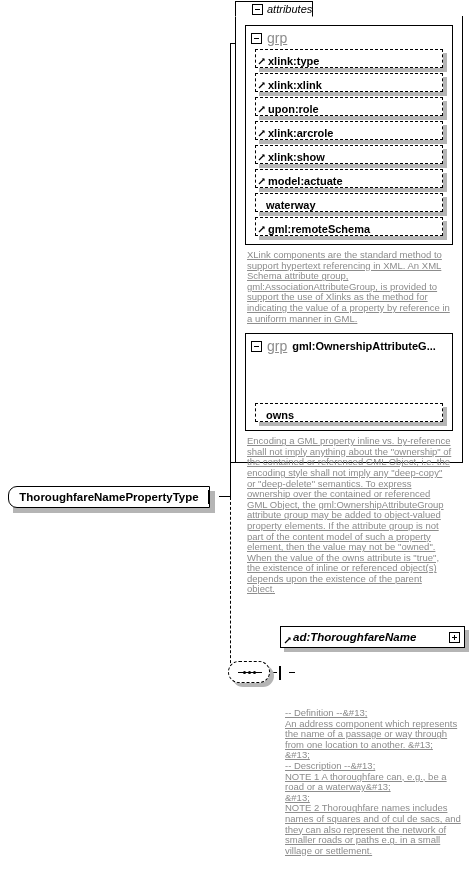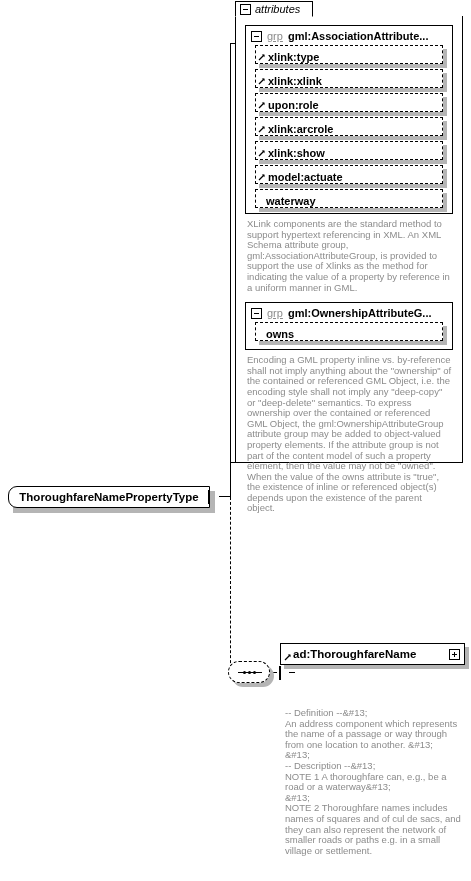--- a/index.html
+++ b/index.html
@@ -65,21 +65,21 @@
     top: 1px;
     width: 78px;
     height: 16px;
     border: 1px solid #000;
     border-bottom: 1px solid #fff;
     background: #fff;
     box-sizing: border-box;
     display: flex;
     align-items: center;
     gap: 4px;
-    padding-left: 4px;
+    padding-left: 16px;
     z-index: 3;
   }
   #attr-tab .tab-label {
     font-style: italic;
     font-size: 11px;
   }
 
   
   .grp-box {
     border: 1px solid #000;
@@ -88,21 +88,21 @@
   }
   .grp-head {
     display: flex;
     align-items: center;
     gap: 5px;
     padding: 4px 5px 3px 5px;
     white-space: nowrap;
   }
   .grp-kind {
     color: #8c8c8c;
-    font-size: 11px;
+    font-size: 14px;
     text-decoration: underline;
   }
   .grp-name {
     font-weight: bold;
     font-size: 11px;
     color: #000;
   }
 
   
   .attr-row {
@@ -147,20 +147,21 @@
     width: 8px;
     height: 8px;
   }
 
   
   .doc {
     color: #8c8c8c;
     font-size: 9.5px;
     line-height: 10.6px;
     white-space: pre-line;
+    text-decoration: underline;
   }
 
   
   #root-box {
     left: 8px;
     top: 486px;
     width: 202px;
     height: 22px;
   }
   #root-shadow {
@@ -244,21 +245,21 @@
     position: absolute;
     left: 9px;
     top: 10px;
     width: 24px;
     height: 1px;
     background: #000;
     z-index: 3;
   }
 
   
-  #elem-node { left: 280px; top: 643px; width: 185px; height: 22px; }
+  #elem-node { left: 280px; top: 626px; width: 185px; height: 22px; font-style: italic; }
   #elem-shadow {
     position: absolute;
     left: 4px; top: 4px;
     width: 185px; height: 22px;
     background: #b5b5b5;
     z-index: 1;
   }
   #elem-shape {
     position: absolute;
     left: 0; top: 0;
@@ -302,21 +303,20 @@
 <div class="abs conn" style="left:268px; top:672px; width:9px; height:1px;"></div>
 <div class="abs conn" style="left:289px; top:672px; width:6px; height:1px;"></div>
 
 
 <div class="abs" id="attr-panel">
 
   <div class="grp-box" style="margin:9px 9px 0 9px;">
     <div class="grp-head">
       <span class="exp"></span>
       <span class="grp-kind">grp</span>
-      <span class="grp-name">gml:AssociationAttribute...</span>
     </div>
 
     <div class="attr-row">
       <div class="attr-shadow"></div>
       <div class="attr-chip">
         <svg class="ref-arrow" viewBox="0 0 8 8">
           <path d="M1 7 L6 2" stroke="#000" stroke-width="1.2" fill="none"></path>
           <path d="M6.5 1.5 L6.5 4.2 L3.8 1.5 Z" fill="#000"></path>
         </svg>
         <span class="attr-name">xlink:type</span>
@@ -379,32 +379,42 @@
       </div>
     </div>
 
     <div class="attr-row">
       <div class="attr-shadow"></div>
       <div class="attr-chip">
         <span class="attr-name plain">waterway</span>
       </div>
     </div>
 
+    <div class="attr-row" style="margin-bottom:8px;">
+      <div class="attr-shadow"></div>
+      <div class="attr-chip">
+        <svg class="ref-arrow" viewBox="0 0 8 8">
+          <path d="M1 7 L6 2" stroke="#000" stroke-width="1.2" fill="none"></path>
+          <path d="M6.5 1.5 L6.5 4.2 L3.8 1.5 Z" fill="#000"></path>
+        </svg>
+        <span class="attr-name">gml:remoteSchema</span>
+      </div>
+    </div>
   </div>
 
   <div class="doc" style="margin:5px 10px 0 11px;">XLink components are the standard method to support hypertext referencing in XML. An XML Schema attribute group, gml:AssociationAttributeGroup, is provided to support the use of Xlinks as the method for indicating the value of a property by reference in a uniform manner in GML.</div>
 
   <div class="grp-box" style="margin:9px 9px 0 9px;">
     <div class="grp-head">
       <span class="exp"></span>
       <span class="grp-kind">grp</span>
       <span class="grp-name">gml:OwnershipAttributeG...</span>
     </div>
 
-    <div class="attr-row" style="margin-bottom:8px;">
+    <div class="attr-row" style="margin-bottom:8px;margin-top:46px;">
       <div class="attr-shadow"></div>
       <div class="attr-chip">
         <span class="attr-name plain">owns</span>
       </div>
     </div>
   </div>
 
   <div class="doc" style="margin:5px 10px 0 11px;">Encoding a GML property inline vs. by-reference shall not imply anything about the "ownership" of the contained or referenced GML Object, i.e. the encoding style shall not imply any "deep-copy" or "deep-delete" semantics. To express ownership over the contained or referenced GML Object, the gml:OwnershipAttributeGroup attribute group may be added to object-valued property elements. If the attribute group is not part of the content model of such a property element, then the value may not be "owned".
 When the value of the owns attribute is "true", the existence of inline or referenced object(s) depends upon the existence of the parent object.</div>
 </div>

